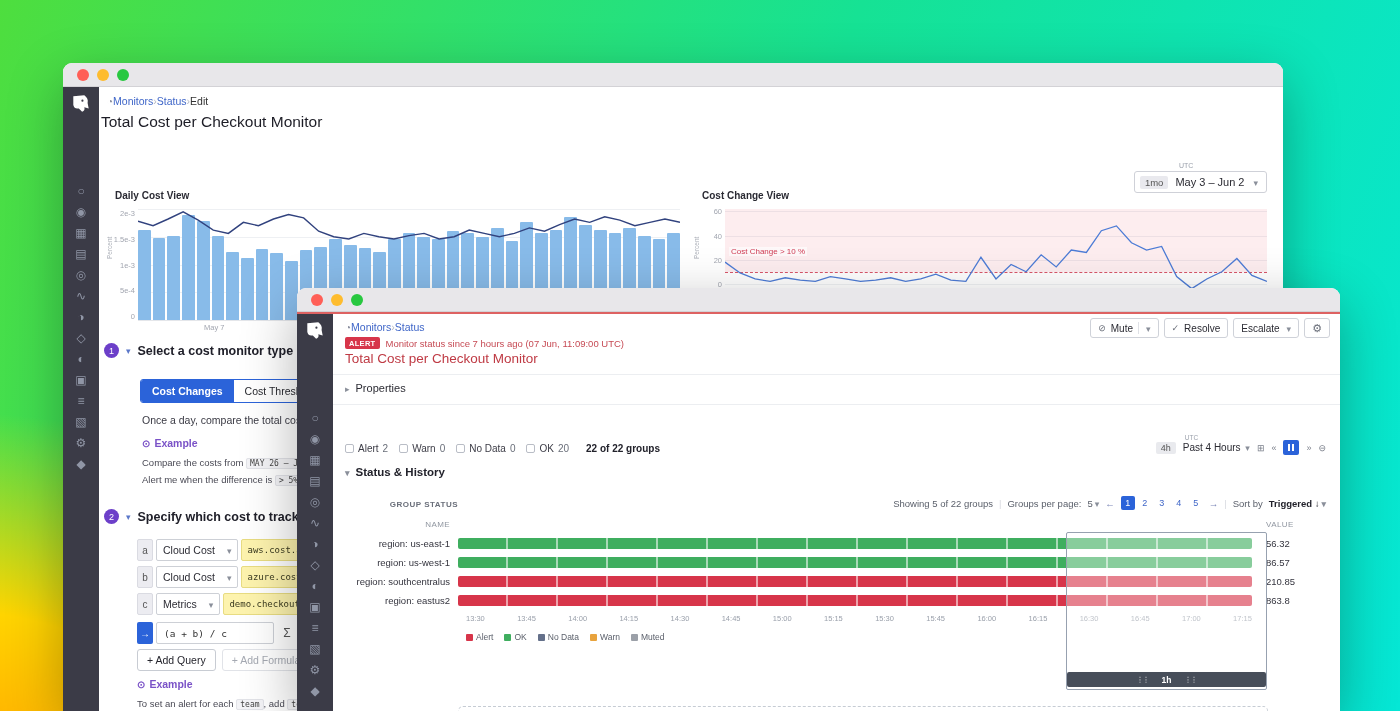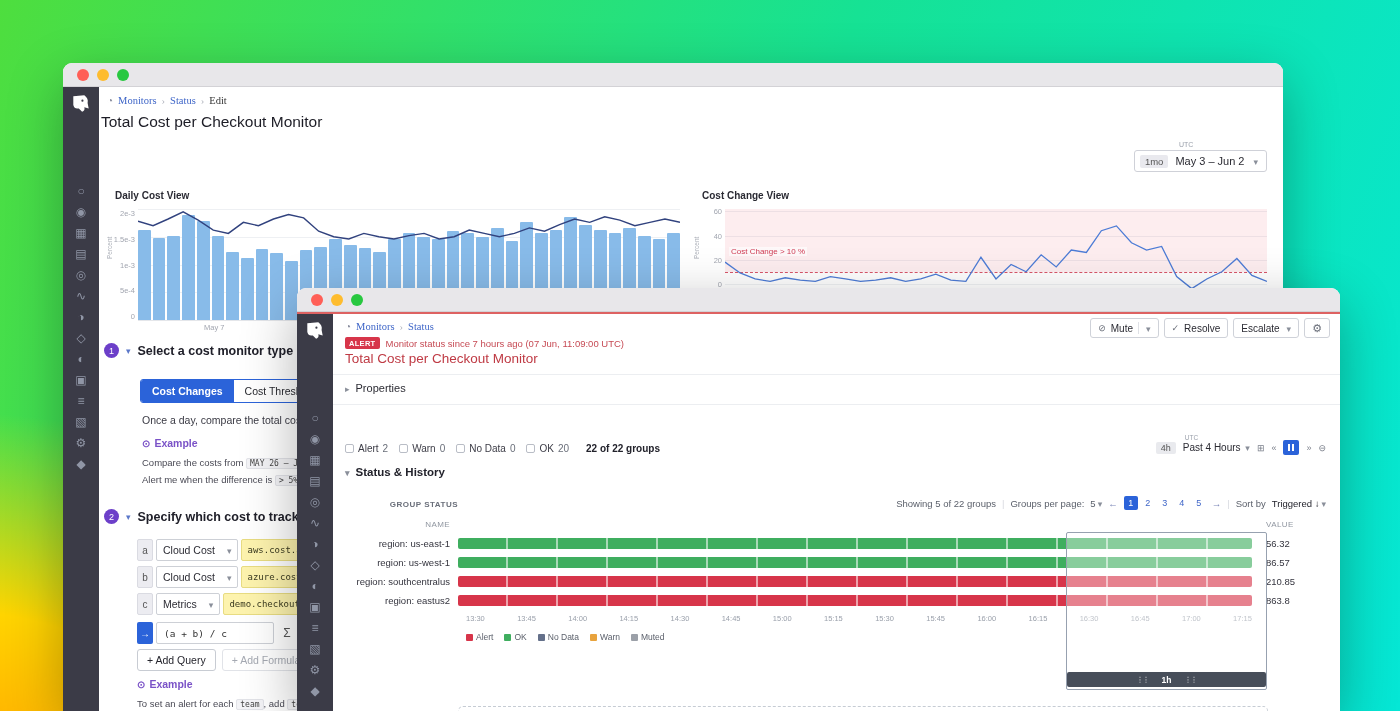--- a/index.html
+++ b/index.html
@@ -22,30 +22,30 @@
 
   
   .sidebar { width:36px; background:#3b3b47; flex:0 0 36px; display:flex; flex-direction:column; align-items:center; padding-top:6px; overflow:hidden; }
   .logo { width:22px; height:22px; }
   .side-icons { margin-top:66px; display:flex; flex-direction:column; align-items:center; width:100%; }
   .side-icon { height:21px; line-height:21px; font-size:12px; color:#9096a6; cursor:pointer; text-align:center; width:100%; }
 
   .main { position:relative; flex:1; background:#fff; overflow:hidden; }
 
   
-  .bc { position:absolute; display:flex; align-items:center; gap:5px; font-size:10.5px;font-family:Liberation Serif, serif; }
+  .bc { position:absolute; display:flex; align-items:center; font-size:10.5px; }
   .bc .bcicon { color:#8b8fa0; font-size:10px; }
   .bc .bcicon::before { content:"◔"; }
   .bc a { color:#3f66c8; text-decoration:none; cursor:pointer; }
   .bc .sep { color:#b6b9c2; } .bc .cur { color:#333; }
 
   
   .bw-bc { left:8px; top:8px; }
   .bw-title { position:absolute; left:2px; top:26px; font-size:15.5px; font-weight:500; color:#1d1d26; padding-left:0; }
-  .timebox { position:absolute; right:16px; top:63px; height:22px; border:1px solid #cfd1d8; border-radius:3px; display:flex; align-items:center; gap:7px; padding:0 8px 0 5px; font-size:11px; color:#2b2b33; background:#fff; cursor:pointer; }
+  .timebox { position:absolute; right:16px; top:84px; height:22px; border:1px solid #cfd1d8; border-radius:3px; display:flex; align-items:center; gap:7px; padding:0 8px 0 5px; font-size:11px; color:#2b2b33; background:#fff; cursor:pointer; }
   .timebox .pill { background:#e9e9ee; border-radius:2px; font-size:9.5px; padding:1px 5px; color:#555; }
   .timebox .utc { position:absolute; top:-10px; left:44px; font-size:7px; color:#9aa0ab; }
   .caret::after { content:"▾"; color:#8a8f9a; font-size:9px; margin-left:2px; }
 
   
   .chart { position:absolute; width:576px; }
   .chart1 { left:5px; top:103px; } .chart2 { left:592px; top:103px; }
   .chart-title { font-size:10px; font-weight:700; color:#2a2a33; padding-left:11px; }
   .chart-body { display:flex; margin-top:8px; position:relative;margin-left:8px; }
   .ylabel { position:absolute; left:-6px; top:45%; transform:rotate(-90deg); transform-origin:left top; font-size:6.5px; color:#a9adb6; }
@@ -121,21 +121,21 @@
   .tcico.sq::before { content:"⊞"; } .tcico.back::before { content:"«"; } .tcico.fwd::before { content:"»"; } .tcico.zo::before { content:"⊖"; }
   .pausebtn { width:16px; height:15px; background:#2b63d9; border-radius:2px; display:flex; align-items:center; justify-content:center; gap:2px; cursor:pointer; }
   .pausebtn i { width:2px; height:7px; background:#fff; display:block; }
   .sechead { position:absolute; left:12px; top:152px; font-size:11.5px; font-weight:700; color:#23232c; cursor:pointer; }
   .sechead::before { content:"▾"; color:#8a8f9a; margin-right:6px; font-size:9px; }
   .pagerow { position:absolute; right:14px; top:182px; display:flex; align-items:center; gap:6px; font-size:9.5px; color:#5a5f6a; }
   .pagerow .vsep { color:#d8dae0; }
   .pgarrow { color:#7d88b8; cursor:pointer; }
   .pgnum { min-width:14px; height:14px; display:flex; align-items:center; justify-content:center; border-radius:2px; color:#3f66c8; font-size:9px; cursor:pointer; }
   .pgnum.active { background:#2b63d9; color:#fff; }
-  .sortval { color:#23232c; cursor:pointer; }
+  .sortval { color:#23232c; cursor:pointer;font-weight:bold; }
 
   .gswrap { position:absolute; left:12px; right:14px; top:206px; }
   .gslabel { position:absolute; left:0; top:-20px; width:113px; text-align:right; font-size:8px; letter-spacing:.5px; color:#6a6f7a; font-weight:700; }
   .gshead { display:flex; height:14px; font-size:8px; color:#9096a0; letter-spacing:.4px; }
   .gsname { width:113px; text-align:right; padding-right:8px; }
   .gsbarcol { flex:1; }
   .gsval { width:74px; padding-left:14px; }
   .gsrow { display:flex; align-items:center; height:19px; }
   .gsrow .gsname { font-size:9.5px; color:#34343e; }
   .gsbar { flex:1; height:11px; border-radius:2px; cursor:pointer; }

